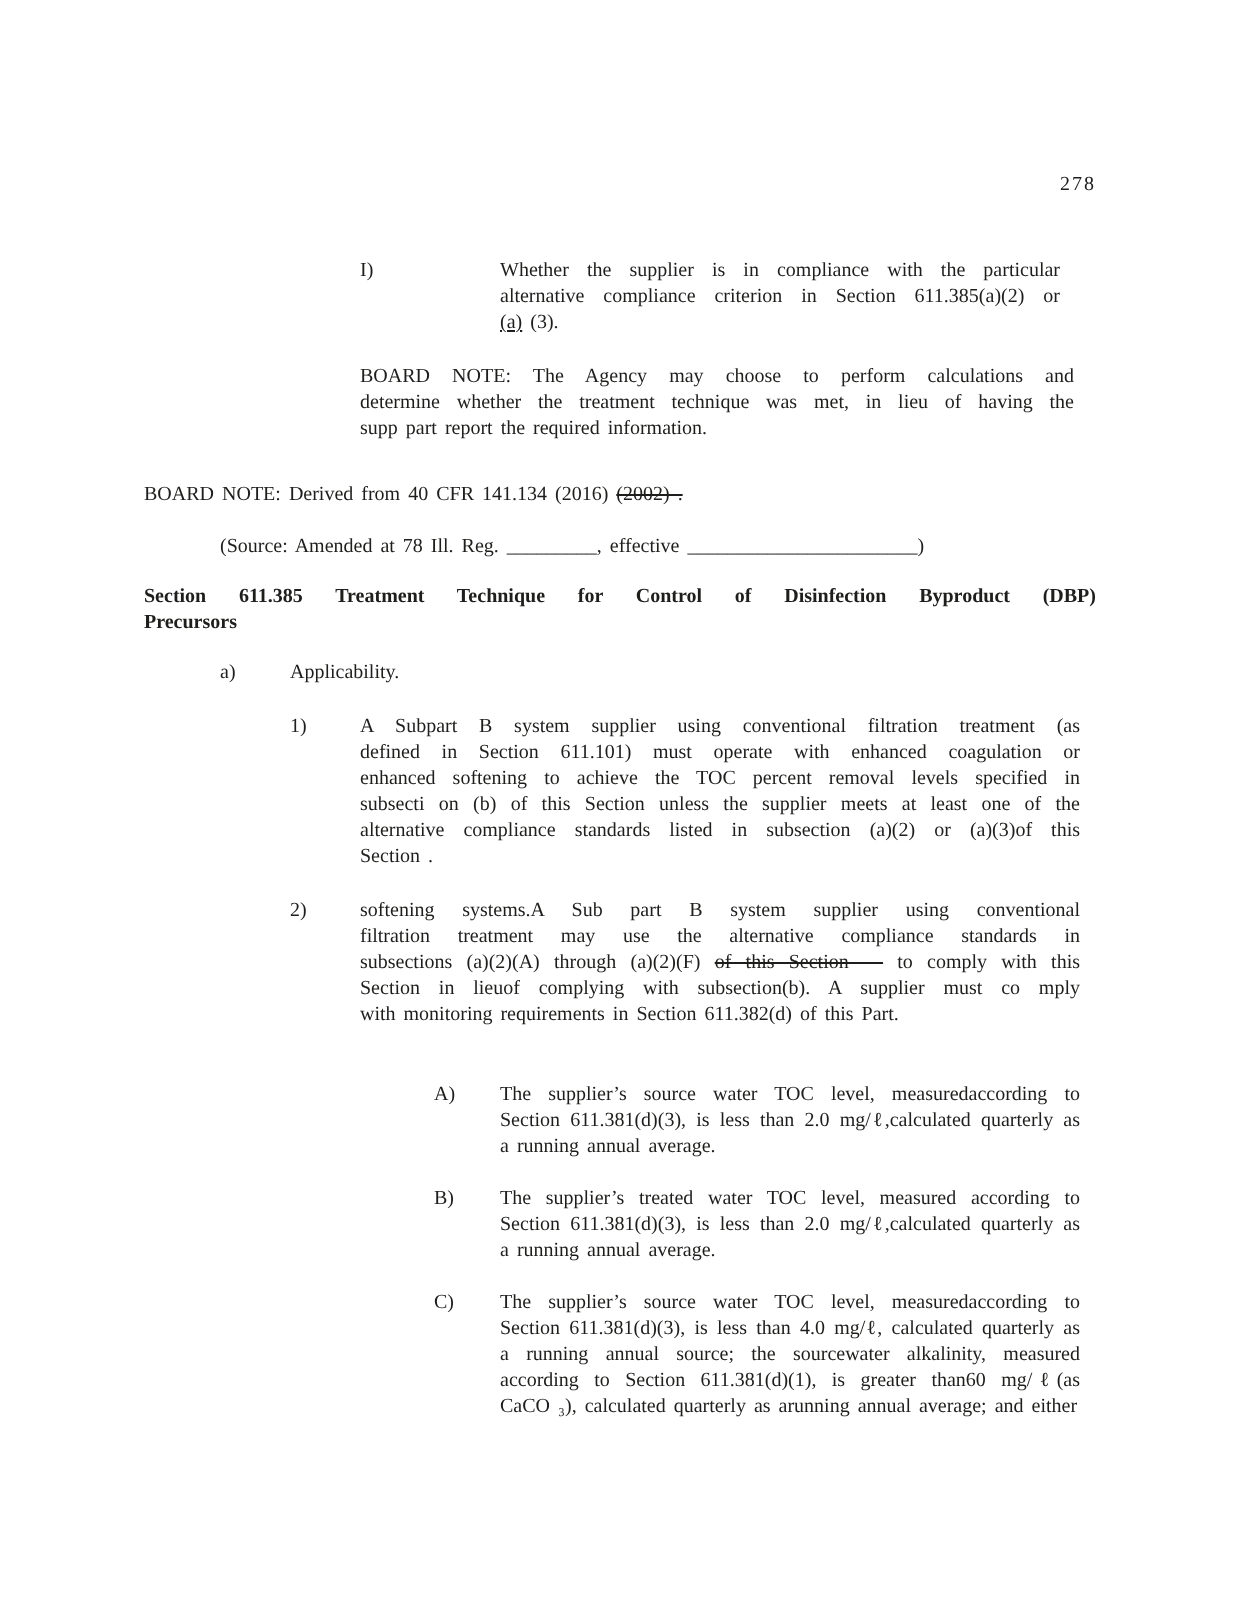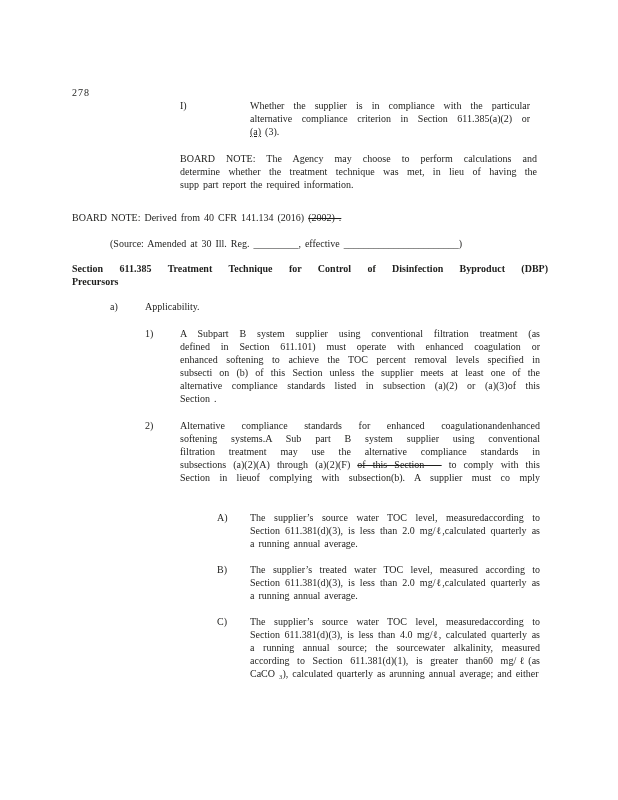--- a/index.html
+++ b/index.html
@@ -3,21 +3,21 @@
 <meta charset="utf-8">
 <style>
   html,body { margin:0; padding:0; background:#e8e8e8; }
   .page {
     width:618px; height:800px; margin:0 auto; background:#ffffff;
     font-family:"Liberation Serif","DejaVu Serif",serif;
     font-size:10px; line-height:13px; color:#1e1e1c;
     position:relative; overflow:hidden; box-sizing:border-box;
     padding:86px 70px 0 72px;
   }
-  .pagenum { text-align:left; letter-spacing:1px; }
+  .pagenum { text-align:right; margin-bottom:30px; letter-spacing:1px; }
   .tline { text-align:justify; text-align-last:justify; word-spacing:1.5px; }
   .tline.tlast { text-align-last:left; }
   .u { text-decoration:underline; }
   .s { text-decoration:line-through; }
   .item { display:flex; }
   .item .lbl { flex:0 0 auto; }
   .item .bodytext { flex:1 1 auto; min-width:0; }
   .lbl-70 { width:70px; }
   .lbl-35 { width:35px; }
   .lbl-33 { width:33px; }
@@ -53,21 +53,21 @@
       <div class="tline">BOARD NOTE: The Agency may choose to perform calculations and</div>
       <div class="tline">determine whether the treatment technique was met, in lieu of having the</div>
       <div class="tline tlast">supp part report the required information.</div>
     </div>
 
   <div class="b-bn2">
       <div class="tline tlast">BOARD NOTE: Derived from 40 CFR 141.134 (2016) <span class="s">(2002) .</span></div>
     </div>
 
   <div class="b-src">
-      <div class="tline tlast">(Source: Amended at 30 Ill. Reg. _________, effective _______________________)</div>
+      <div class="tline tlast">(Source: Amended at 78 Ill. Reg. _________, effective _______________________)</div>
     </div>
 
   <div class="b-head">
       <div class="tline">Section 611.385 Treatment Technique for Control of Disinfection Byproduct (DBP)</div>
       <div class="tline tlast">Precursors</div>
     </div>
 
   <div class="item b-a">
     <div class="lbl lbl-35">a)</div>
     <div class="bodytext">
@@ -83,25 +83,25 @@
         <div class="tline">enhanced softening to achieve the TOC percent removal levels specified in</div>
         <div class="tline">subsecti on (b) of this Section unless the supplier meets at least one of the</div>
         <div class="tline">alternative compliance standards listed in subsection (a)(2) or (a)(3)of this</div>
         <div class="tline tlast">Section .</div>
       </div>
   </div>
 
   <div class="item b-2">
     <div class="lbl lbl-35">2)</div>
     <div class="bodytext">
-        <div class="tline">Alternative compliance standards for enhanced coagulationandenhanced</div>
         <div class="tline">softening systems.A Sub part B system supplier using conventional</div>
         <div class="tline">filtration treatment may use the alternative compliance standards in</div>
         <div class="tline">subsections (a)(2)(A) through (a)(2)(F) <span class="s">of this Section —</span> to comply with this</div>
         <div class="tline">Section in lieuof complying with subsection(b). A supplier must co mply</div>
+        <div class="tline tlast">with monitoring requirements in Section 611.382(d) of this Part.</div>
       </div>
   </div>
 
   <div class="item b-A">
     <div class="lbl lbl-33">A)</div>
     <div class="bodytext">
         <div class="tline">The supplier’s source water TOC level, measuredaccording to</div>
         <div class="tline">Section 611.381(d)(3), is less than 2.0 mg/ℓ,calculated quarterly as</div>
         <div class="tline tlast">a running annual average.</div>
       </div>

